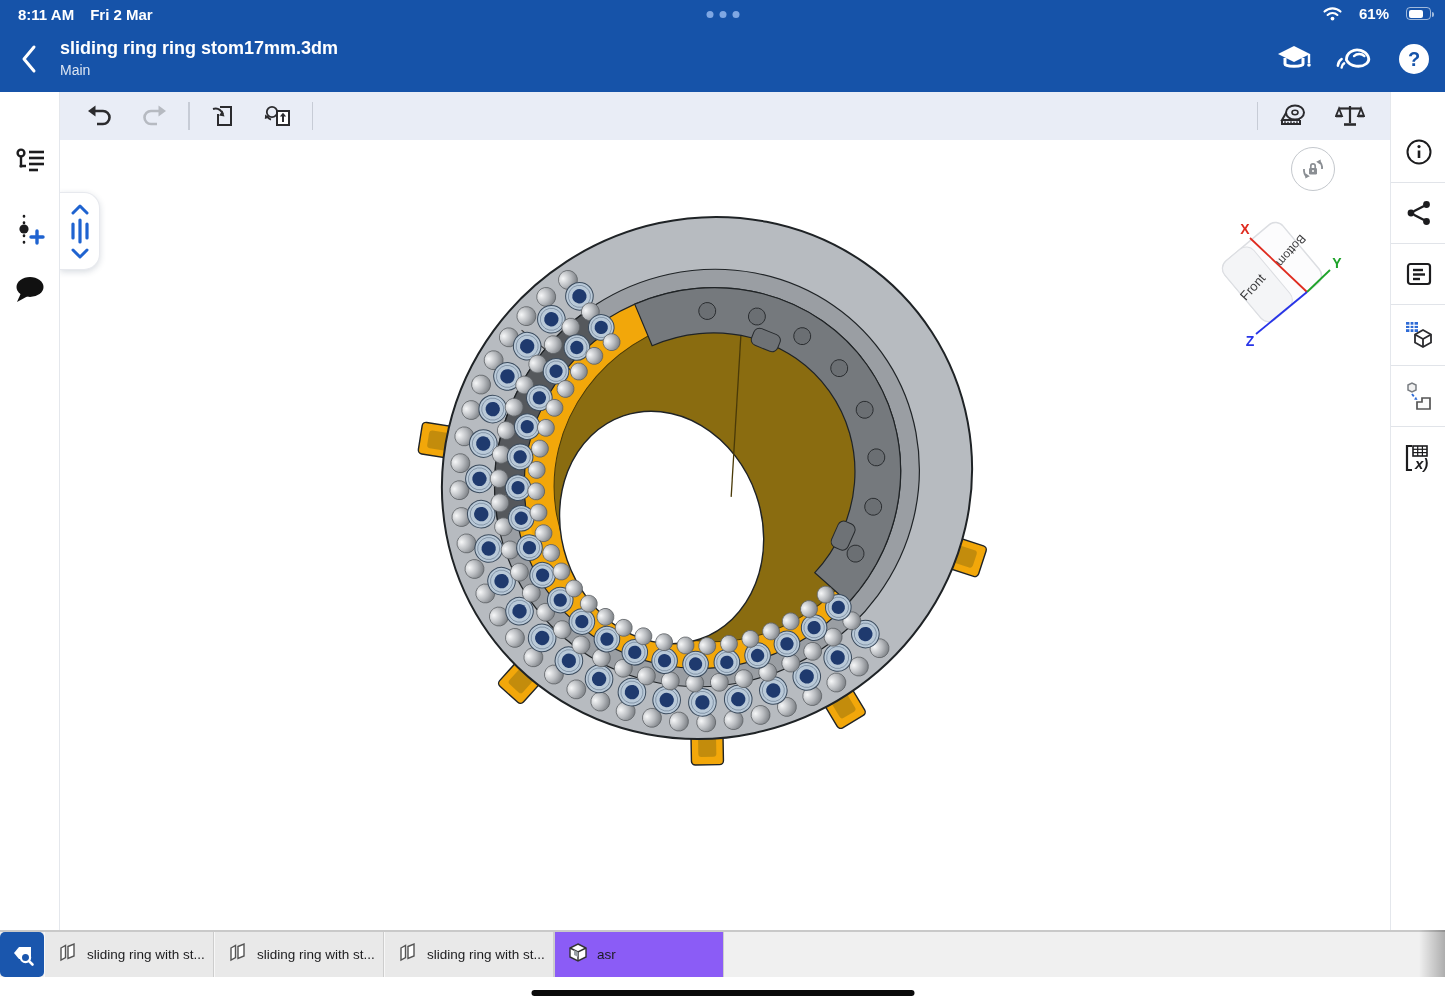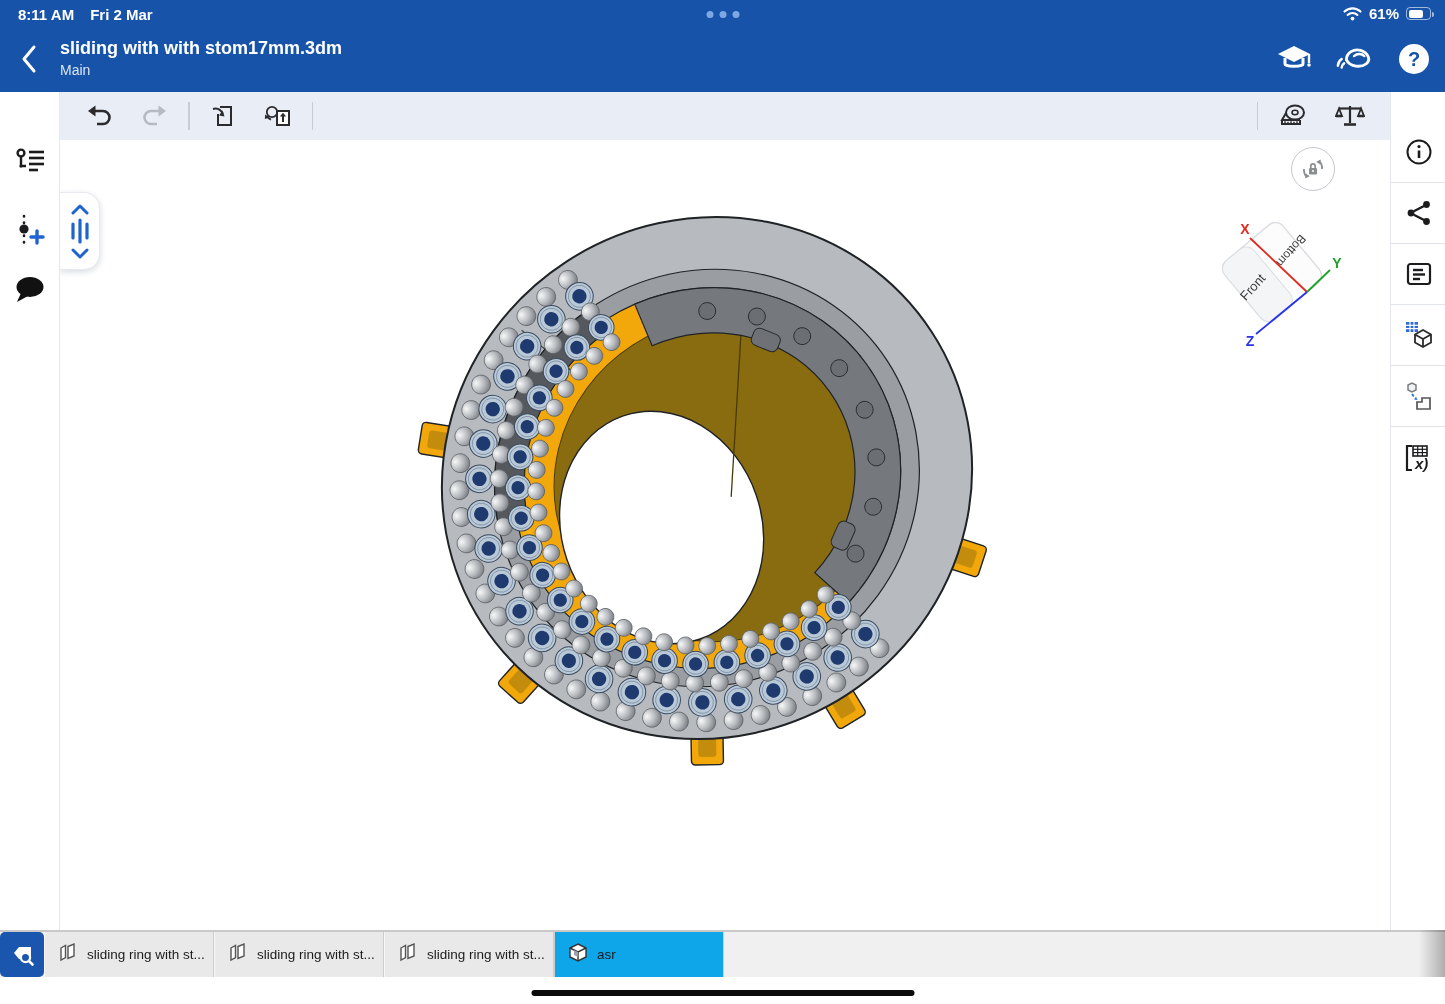--- a/index.html
+++ b/index.html
@@ -6,21 +6,21 @@
   html,body { width:1445px; height:1004px; overflow:hidden;
     font-family:"Liberation Sans", sans-serif; background:#fff; }
   .screen { position:relative; width:1445px; height:1004px; background:#fff; }
 
   
   .topbar { position:absolute; left:0; top:0; width:100%; height:92px; background:#1653a9; color:#fff; }
   .statusrow { position:absolute; left:0; top:0; width:100%; height:30px; display:flex; align-items:center; }
   .status-left { position:absolute; left:18px; top:6px; display:flex; gap:16px; font-size:15px; font-weight:700; }
   .status-dots { position:absolute; left:50%; top:11px; transform:translateX(-50%); display:flex; gap:6px; }
   .status-dots i { width:7px; height:7px; border-radius:50%; background:#7fa7e3; display:block; }
-  .status-right { position:absolute; right:14px; top:5px; display:flex; align-items:center; gap:7px; font-size:15px; font-weight:700; }
+  .status-right { position:absolute; right:14px; top:5px; display:flex; align-items:center; gap:17px; font-size:15px; font-weight:700; }
   .battery { position:relative; width:25px; height:13px; border:1.5px solid rgba(255,255,255,.6); border-radius:4px; }
   .battery .fill { position:absolute; left:1.5px; top:1.5px; bottom:1.5px; background:#fff; border-radius:2px; }
   .battery .tip { position:absolute; right:-4px; top:3.5px; width:2.5px; height:5px; background:rgba(255,255,255,.6); border-radius:0 2px 2px 0; }
 
   .navrow { position:absolute; left:0; top:30px; width:100%; height:62px; }
   .backbtn { position:absolute; left:14px; top:12px; width:30px; height:36px; background:none; border:none; cursor:pointer; }
   .titles { position:absolute; left:60px; top:6px; }
   .doc-title { font-size:18px; font-weight:700; line-height:24px; }
   .doc-sub { font-size:14px; color:rgba(255,255,255,.85); line-height:20px; }
   .nav-icons { position:absolute; right:12px; top:10px; display:flex; gap:22px; align-items:center; }
@@ -57,21 +57,21 @@
     border:1.5px solid #c4c8cd; background:#fff; display:flex; align-items:center; justify-content:center; cursor:pointer; }
 
   .viewcube { position:absolute; right:46px; top:68px; cursor:pointer; }
 
   
   .tabbar { position:absolute; left:0; bottom:27px; width:100%; height:47px; background:#f0f0f0; border-top:2px solid #c9c9c9; display:flex; }
   .searchbtn { width:44px; height:45px; background:#1a56ad; border:none; border-radius:5px; display:flex; align-items:center; justify-content:center; cursor:pointer; }
   .tabs { display:flex; height:45px;justify-content:space-between; }
   .tab { width:170px; height:45px; display:flex; align-items:center; gap:8px; padding-left:12px; background:#e9e9e9;
     border-right:1px solid #cdcdcd; border-left:1px solid #f7f7f7; cursor:pointer; }
-  .tab.active { background:#0ea5e9; border-left:1px solid #cdcdcd; }
+  .tab.active { background:#8b5cf6; border-left:1px solid #cdcdcd; }
   .tab .tlabel { font-size:13.5px; color:#1c1c1e; white-space:nowrap; overflow:hidden; text-overflow:ellipsis; max-width:120px; }
   .tab-shadow { position:absolute; right:0; bottom:0; width:26px; height:47px;
     background:linear-gradient(to right, rgba(0,0,0,0), rgba(0,0,0,.28)); pointer-events:none; }
 
   .homestrip { position:absolute; left:0; bottom:0; width:100%; height:27px; background:#fff; }
   .homebar { position:absolute; left:50%; bottom:8px; transform:translateX(-50%); width:383px; height:6px; border-radius:3px; background:#0b0b0b; }
 
   svg text { font-family:"Liberation Sans", sans-serif; }
 </style>
 </head>
@@ -104,21 +104,21 @@
       </div>
     </div>
 
     <div class="navrow">
       <button class="backbtn">
         <svg width="18" height="30" viewBox="0 0 18 30">
           <polyline points="14,3 4,15 14,27" fill="none" stroke="#fff" stroke-width="3" stroke-linecap="round" stroke-linejoin="round"></polyline>
         </svg>
       </button>
       <div class="titles">
-        <div class="doc-title">sliding with with stom17mm.3dm</div>
+        <div class="doc-title">sliding ring ring stom17mm.3dm</div>
         <div class="doc-sub">Main</div>
       </div>
       <div class="nav-icons">
         <button class="icbtn">
           <svg width="36" height="30" viewBox="0 0 36 30">
             <polygon points="18,2 34,10 18,18 2,10" fill="#fff"></polygon>
             <path d="M9 14 v6 c0 3 18 3 18 0 v-6" fill="none" stroke="#fff" stroke-width="3"></path>
             <line x1="33" y1="10" x2="33" y2="19" stroke="#fff" stroke-width="2.4"></line>
             <circle cx="33" cy="21" r="1.8" fill="#fff"></circle>
           </svg>

